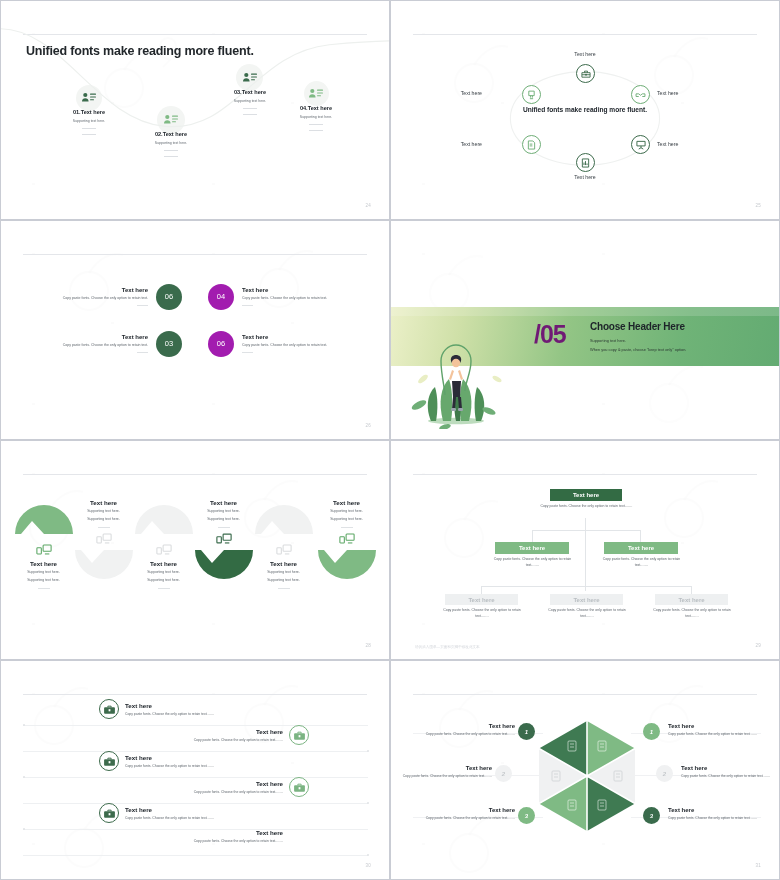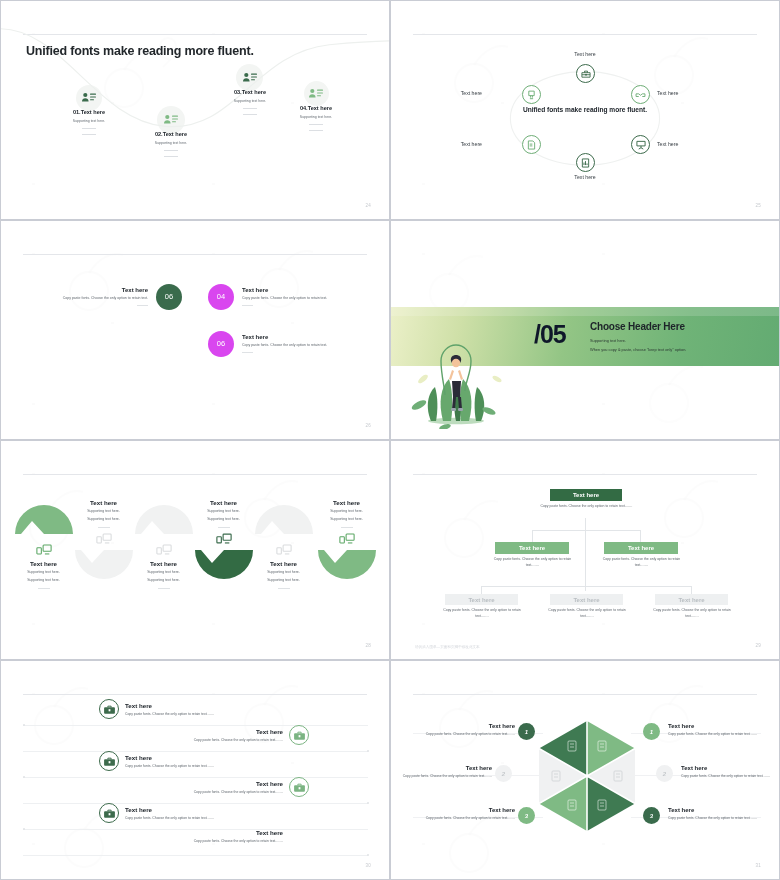--- a/index.html
+++ b/index.html
@@ -48,28 +48,28 @@
   
   .s3-grid { position:absolute; left:0; right:0; top:52px; display:grid; grid-template-columns:1fr 1fr; gap:0 10px; }
   .s3-row { display:flex; align-items:center; height:47px; }
   .s3-row.l { justify-content:flex-end; }
   .s3-txt { width:128px; }
   .s3-txt.l { text-align:right; }
   .s3-h { font-size:6px; font-weight:bold; color:#20262c; }
   .s3-p { font-size:3.5px; color:#5f666d; margin-top:3px; line-height:1.4;}
   .s3-num { width:26px; height:26px; border-radius:50%; display:flex; align-items:center; justify-content:center; color:#fff; font-size:7.5px; margin:0 8px; position:relative; }
   .s3-num.dk { background:#3a6b4c; }
-  .s3-num.lt { background:#d946ef; }
+  .s3-num.lt { background:#a21caf; }
   .s3-dash { height:1px; background:#dfe2e5; width:11px; margin-top:4px; }
 
   
   .s4-band { position:absolute; left:0; right:0; top:86px; height:59px;
              background: linear-gradient(100deg,#ebf0c8 0%, #cfe0a8 18%, #93c585 45%, #6fb377 75%, #63ab72 100%); }
   .s4-band .gl { position:absolute; left:0; right:0; top:0; height:9px; background:rgba(255,255,255,.16); }
-  .s4-num { position:absolute; left:143px; top:99px; font-size:25px; font-weight:bold; color:#0f172a; letter-spacing:-1px; }
+  .s4-num { position:absolute; left:143px; top:99px; font-size:25px; font-weight:bold; color:#701a75; letter-spacing:-1px; }
   .s4-h { position:absolute; left:199px; top:100px; font-size:10px; font-weight:bold; color:#1d2429; letter-spacing:-.2px;}
   .s4-s1 { position:absolute; left:199px; top:117px; font-size:3.9px; color:#2c3a33; }
   .s4-s2 { position:absolute; left:199px; top:126px; font-size:3.9px; color:#2c3a33; }
 
   
   .s5-col { position:absolute; top:44px; width:65px; text-align:center; }
   .s5-arc { width:58px; height:29px; margin:0 auto; }
   .s5-ic { height:18px; display:flex; align-items:center; justify-content:center; margin:2px 0;}
   .s5-h { font-size:6.2px; font-weight:bold; color:#20262c; }
   .s5-p { font-size:3.5px; color:#5f666d; line-height:1.5; margin-top:3px;}
@@ -318,20 +318,28 @@
       <div class="s3-grid">
 
         <div>
           <div class="s3-row l">
             <div class="s3-txt l">
               <div class="s3-h">Text here</div>
               <div class="s3-p">Copy paste fonts. Choose the only option to retain text.</div>
               <div class="s3-dash" style="margin-left:auto"></div>
             </div>
             <div class="s3-num dk">06</div>
+          </div>
+          <div class="s3-row l">
+            <div class="s3-txt l">
+              <div class="s3-h">Text here</div>
+              <div class="s3-p">Copy paste fonts. Choose the only option to retain text.</div>
+              <div class="s3-dash" style="margin-left:auto"></div>
+            </div>
+            <div class="s3-num dk">03</div>
           </div>
         </div>
 
         <div>
           <div class="s3-row">
             <div class="s3-num lt">04</div>
             <div class="s3-txt">
               <div class="s3-h">Text here</div>
               <div class="s3-p">Copy paste fonts. Choose the only option to retain text.</div>
               <div class="s3-dash"></div>

